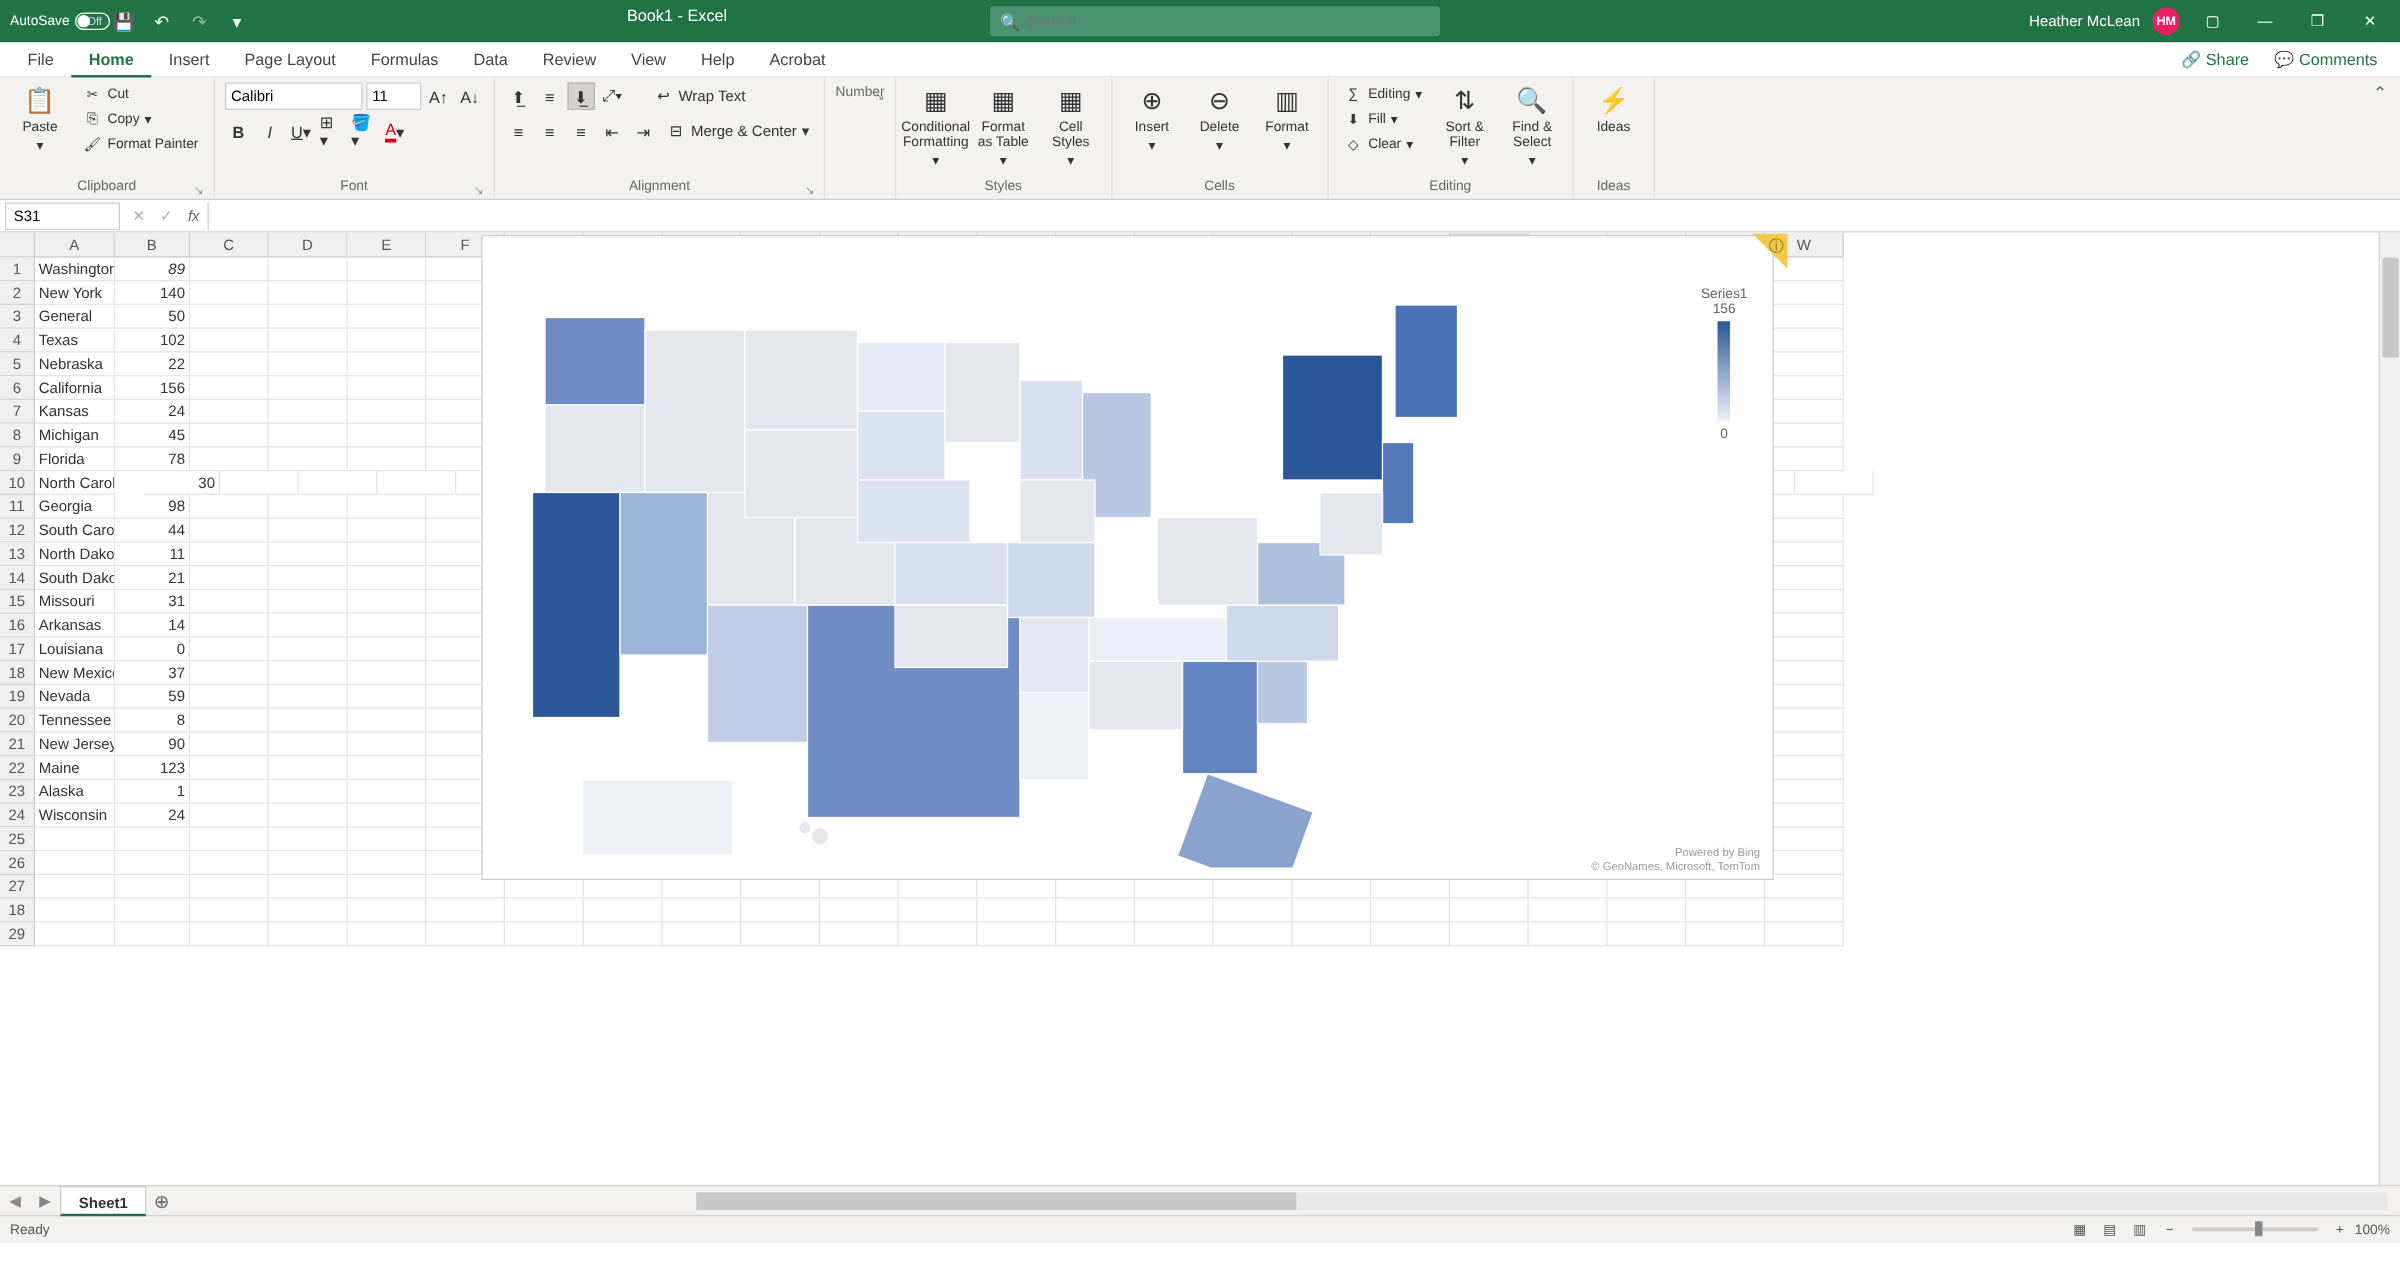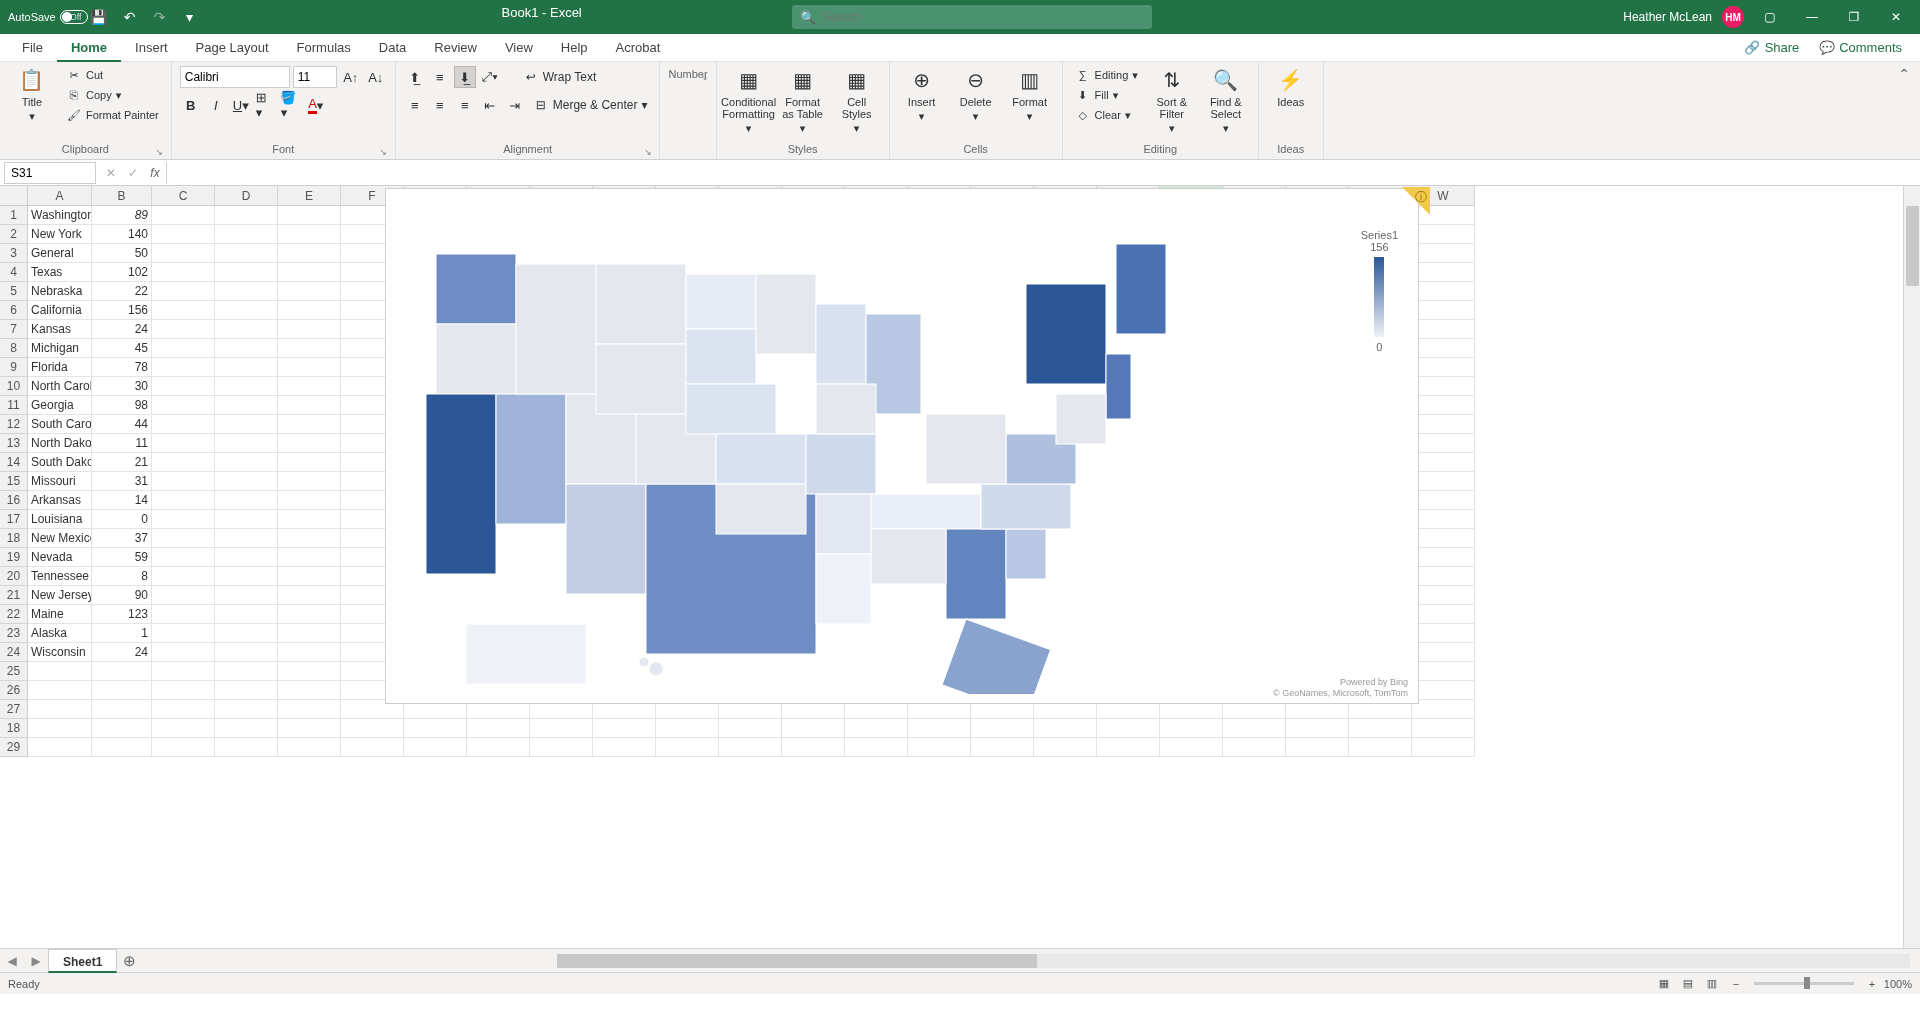--- a/index.html
+++ b/index.html
@@ -139,21 +139,21 @@
     <div class="spacer"></div>
   <div class="ribbon-action">🔗 <span>Share</span></div>
   <div class="ribbon-action">💬 <span>Comments</span></div>
 </div>
 
 <div class="ribbon">
   <div class="group">
     <div class="group-body">
       <div class="big-btn">
         <span class="ico">📋</span>
-        <span>Title</span>
+        <span>Paste</span>
           <span>▾</span>
       </div>
       <div class="sm-btns">
         <div class="sm-btn">
             <span class="sm-ico">✂</span>
             <span>Cut</span>
           </div>
         <div class="sm-btn"><span class="sm-ico">⎘</span><span>Copy</span> ▾</div>
         <div class="sm-btn">
             <span class="sm-ico">🖌</span>
@@ -547,21 +547,21 @@
         <div class="cell" style="width: 63px;"></div>
         <div class="cell" style="width: 63px;"></div>
         <div class="cell" style="width: 63px;"></div>
         <div class="cell" style="width: 63px;"></div>
         <div class="cell" style="width: 63px;"></div>
         <div class="cell" style="width: 63px;"></div>
         <div class="cell" style="width: 63px;"></div>
       </div>
       <div class="row">
         <div class="cell" style="width: 64px;">North Carolina</div>
-        <div class="cell num" style="width: 60px;">30</div>
+        <div class="cell num" style="width: 60px; margin-left: 24px;">30</div>
         <div class="cell" style="width: 63px;"></div>
         <div class="cell" style="width: 63px;"></div>
         <div class="cell" style="width: 63px;"></div>
         <div class="cell" style="width: 63px;"></div>
         <div class="cell" style="width: 63px;"></div>
         <div class="cell" style="width: 63px;"></div>
         <div class="cell" style="width: 63px;"></div>
         <div class="cell" style="width: 63px;"></div>
         <div class="cell" style="width: 63px;"></div>
         <div class="cell" style="width: 63px;"></div>

